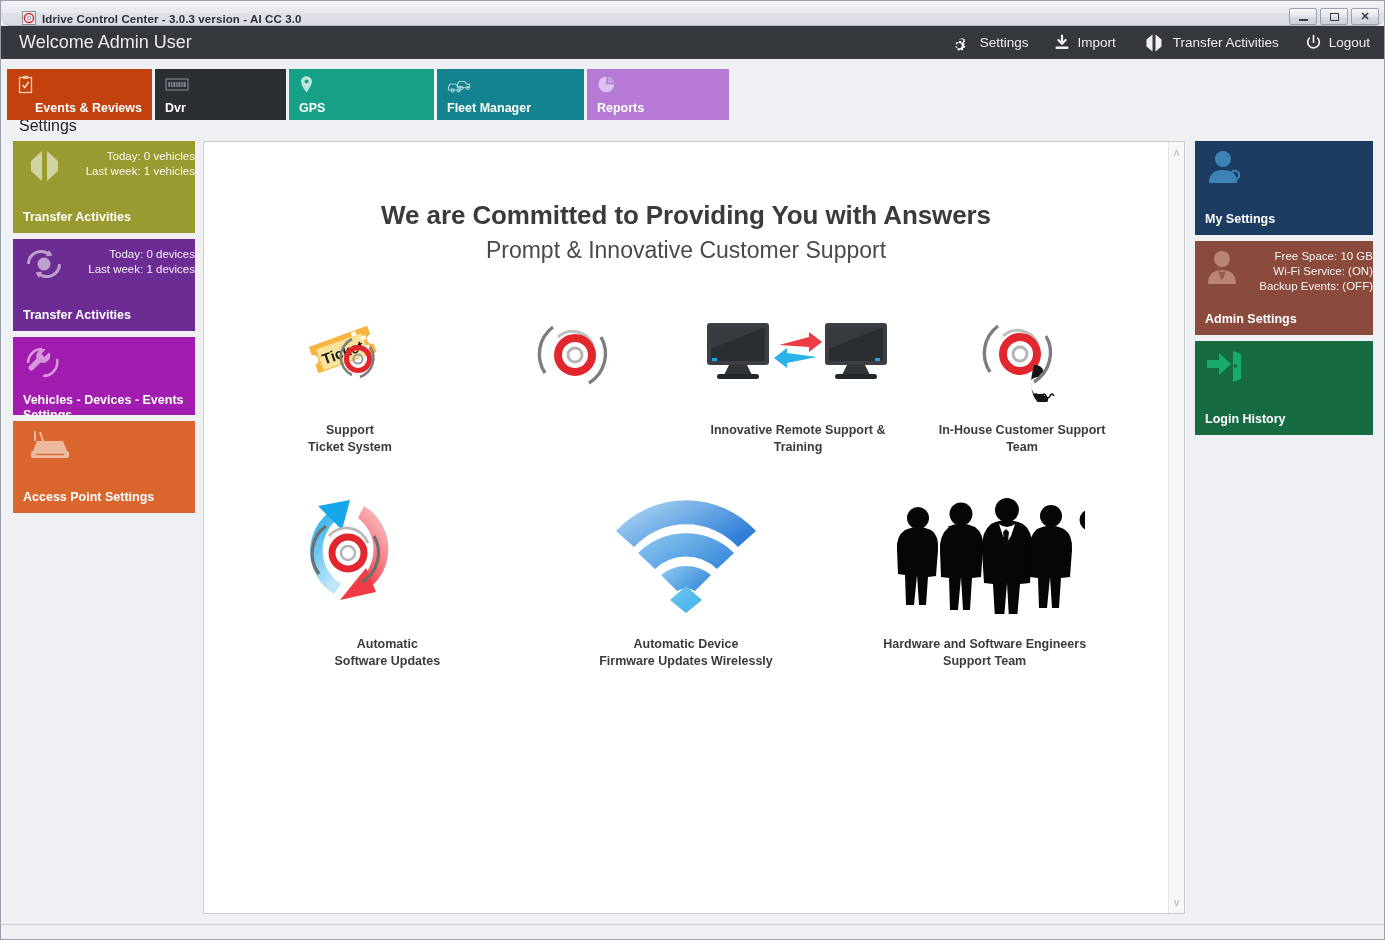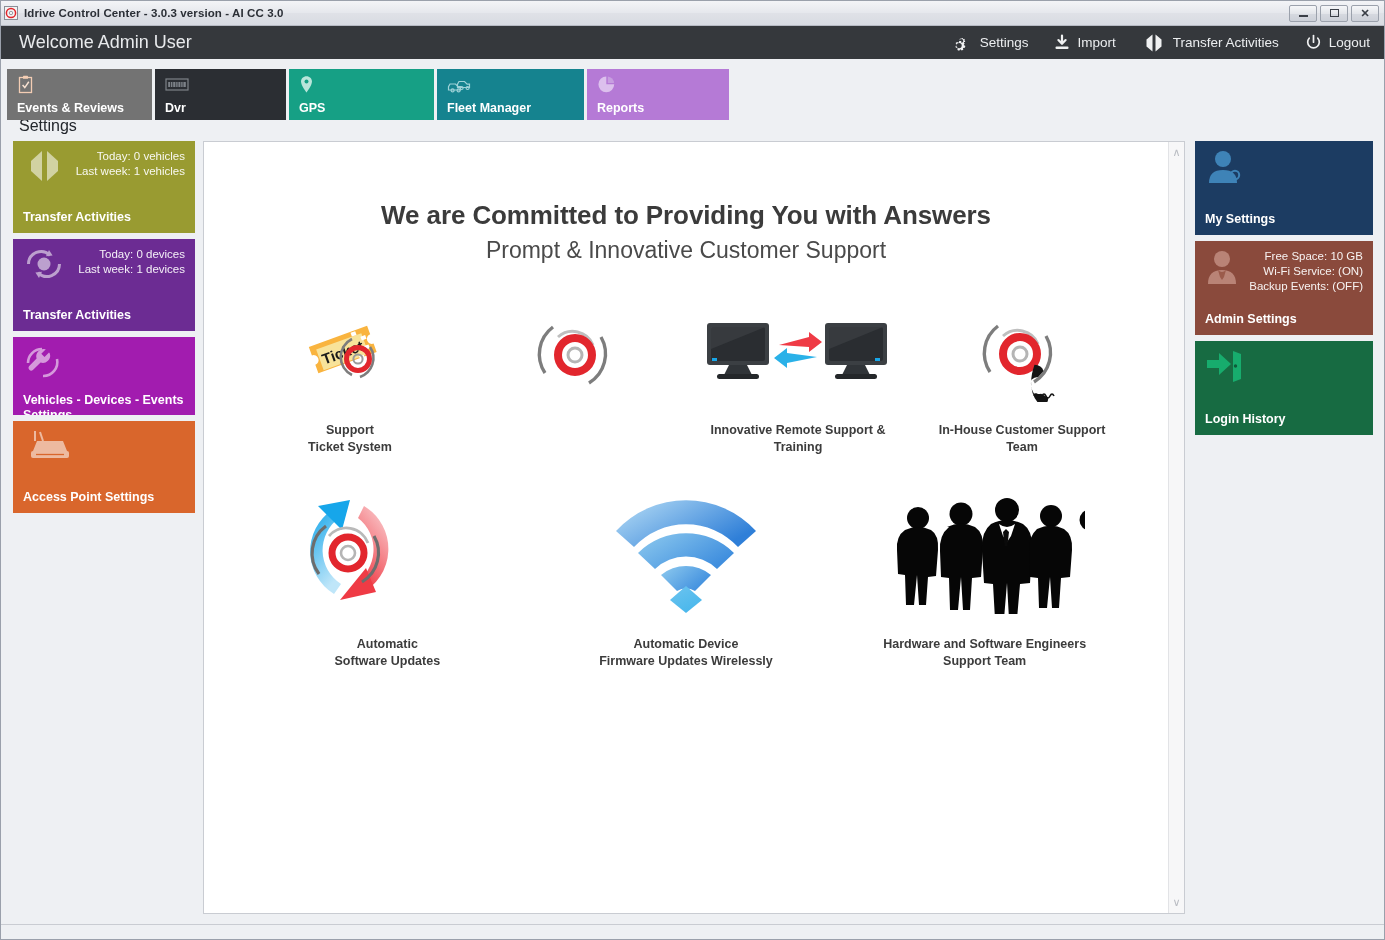--- a/index.html
+++ b/index.html
@@ -15,23 +15,24 @@
     box-sizing:border-box;
     border:1px solid #9aa0ab;
     background:#eef0f3;
     display:flex;flex-direction:column;
   }
   
   .titlebar{
     height:25px;flex:0 0 25px;
     background:linear-gradient(to bottom,#f3f4f7 0%,#e6e8ed 48%,#dfe1e7 52%,#d8dbe2 100%);
     border-bottom:1px solid #b6bac3;
-    display:flex;align-items:center;
-    padding:0 2px 0 2px;
+    display:flex;align-items:flex-end;
+    padding:0 2px 0 20px;
     box-sizing:border-box;
+    border-radius:9px;
   }
   .title-icon{
     width:15px;height:15px;flex:0 0 15px;margin-right:6px;
     display:flex;align-items:center;justify-content:center;
   }
   .title-text{
     font-size:11.5px;font-weight:bold;color:#2b2f36;letter-spacing:0.1px;
     white-space:nowrap;
   }
   .title-spacer{flex:1;}
@@ -86,21 +87,21 @@
     flex:1;display:flex;min-height:0;
     padding:0 6px 10px 12px;box-sizing:border-box;
   }
   .col-left{flex:0 0 182px;display:flex;flex-direction:column;gap:6px;}
   .col-center{flex:1;display:flex;min-width:0;margin:0 10px 0 8px;}
   .col-right{flex:0 0 178px;display:flex;flex-direction:column;gap:6px;margin-right:5px;}
 
   
   .tile{
     position:relative;color:#fff;box-sizing:border-box;
-    padding:8px 10px 8px 10px;
+    padding:8px 0 8px 10px;
     display:flex;flex-direction:column;justify-content:space-between;
     cursor:pointer;overflow:hidden;
   }
   .tile-top{display:flex;align-items:flex-start;justify-content:space-between;}
   .tile-ico{opacity:.55;flex:0 0 auto;}
   .tile-stats{text-align:right;font-size:11.5px;line-height:15px;color:rgba(255,255,255,.93);}
   .tile-label{font-size:12.5px;font-weight:bold;line-height:15px;margin-top:8px;}
 
   
   .panel-wrap{flex:1;display:flex;min-width:0;border:1px solid #c9ccd2;background:#fff;box-sizing:border-box;}
@@ -207,21 +208,21 @@
         </span>
         <span>Logout</span>
       </div>
 
     </div>
   </div>
 
   <div class="tabs">
 
 
-    <div class="tab" style="background:#737373;width:145px;">
+    <div class="tab" style="background:#c2410c;width:145px;text-align:right;">
       <span class="tab-ico">
         <svg width="18" height="20" viewBox="0 0 18 20">
           <rect x="2.5" y="2.5" width="12" height="15" fill="none" stroke="#f3cdb4" stroke-width="1.3"></rect>
           <rect x="6" y="0.8" width="5" height="3" rx="0.6" fill="#f3cdb4"></rect>
           <path d="M5.6 10 L7.8 12.6 L11.8 6.8" stroke="#f8e2d2" stroke-width="1.5" fill="none"></path>
         </svg>
       </span>
       <span class="tab-label">Events &amp; Reviews</span>
     </div>
 

